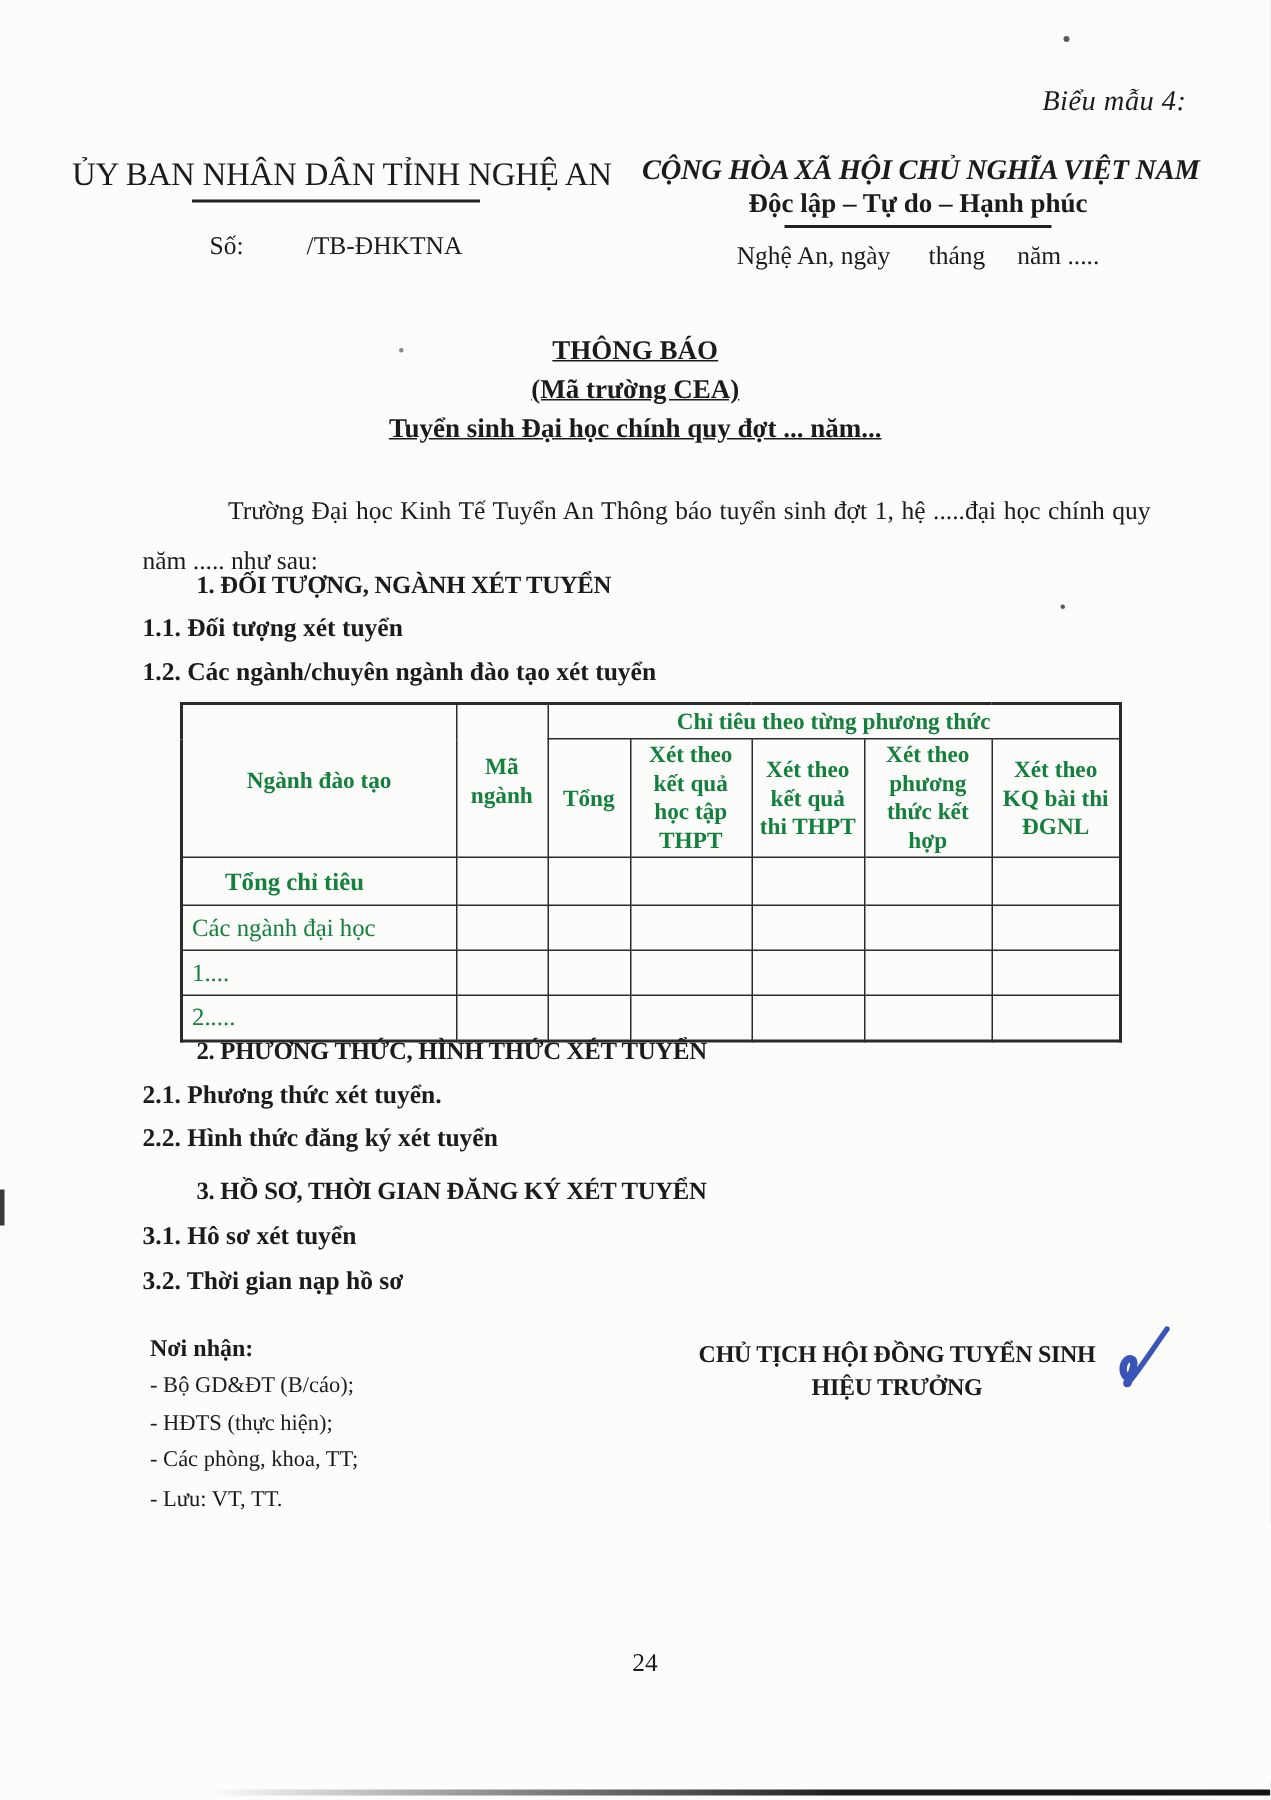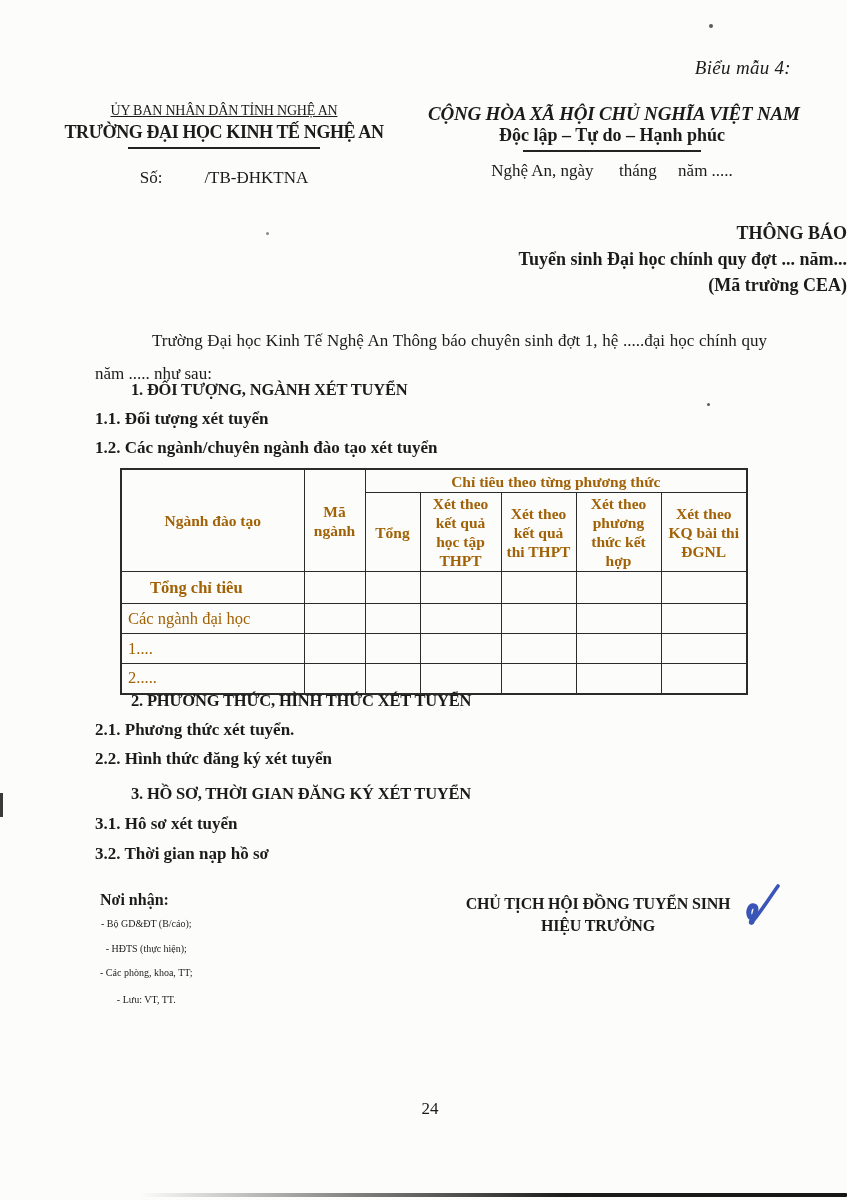--- a/index.html
+++ b/index.html
@@ -15,32 +15,32 @@
   
   .form-label{
     position:absolute;top:57px;right:56px;
     font-size:19px;font-weight:normal;font-style:italic;
     letter-spacing:.3px;
   }
   
   .header-row{position:absolute;top:103px;left:48px;width:748px;display:flex;justify-content:space-between;}
   .hdr-left{width:352px;text-align:center;}
   .hdr-right{width:368px;text-align:center;}
-  .hl1{font-size:14px;letter-spacing:-0.2px;white-space:nowrap;text-decoration:underline;}
+  .hl1{font-size:22px;letter-spacing:-0.2px;white-space:nowrap;}
   .hl2{font-size:18px;font-weight:bold;letter-spacing:-0.4px;white-space:nowrap;margin-top:3px;}
   .underline{height:2px;background:#222;margin:4px auto 0 auto;}
   .u-left{width:192px;}
   .u-right{width:178px;}
   .hl3{font-size:17px;margin-top:19px;}
   .hl3 .num-gap{display:inline-block;width:42px;}
   .hr1{font-size:19px;font-weight:bold;white-space:nowrap;letter-spacing:-0.2px;font-style:italic;}
   .hr2{font-size:18px;font-weight:bold;margin-top:0;text-align:center;}
   .hr3{font-size:17px;margin-top:9px;}
   
-  .title-block{position:absolute;top:220px;left:0;width:847px;text-align:right;}
+  .title-block{position:absolute;top:220px;left:0;width:847px;text-align:center;text-decoration:underline;}
   .title-block div{font-size:18px;font-weight:bold;line-height:26px;}
   
   .intro{
     position:absolute;top:324px;left:95px;width:672px;
     font-size:17px;line-height:33px;text-indent:57px;margin:0;
     text-align:justify;
   }
   
   .sec{position:absolute;left:95px;display:flex;flex-direction:column;}
   .sec .h-num{font-size:16.5px;font-weight:bold;letter-spacing:-0.2px;margin-left:36px;}
@@ -49,34 +49,34 @@
   .sec2{top:691px;gap:9px;}
   .sec3{top:784px;gap:10px;}
   
   table.quota{
     position:absolute;top:468px;left:120px;
     border-collapse:collapse;table-layout:fixed;
     border:2px solid #2b2b2b;
   }
   table.quota th, table.quota td{
     border:1.5px solid #2b2b2b;
-    font-family:inherit;color:#a16207;
+    font-family:inherit;color:#15803d;
     overflow:hidden;
   }
   table.quota th{font-size:15.5px;font-weight:bold;text-align:center;vertical-align:middle;padding:1px 2px;line-height:19px;}
   th.group-hd{height:20px;line-height:18px;}
   table.quota td{font-size:16.5px;padding:2px 6px;vertical-align:middle;}
   td.row-label{text-align:left;}
   td.row-label.bold{font-weight:bold;padding-left:28px;}
   tbody tr{height:30px;}
   tbody tr:first-child{height:32px;}
   
   .footer-left{position:absolute;top:891px;left:100px;}
   .recips-title{font-size:16px;font-weight:bold;margin-bottom:3px;}
-  .recip{font-size:10px;line-height:24.5px;text-align:center;}
+  .recip{font-size:15px;line-height:24.5px;}
   .recip:last-child{margin-top:2px;}
   .footer-right{position:absolute;top:893px;left:450px;width:296px;text-align:center;}
   .sig1,.sig2{font-size:16px;font-weight:bold;line-height:22px;letter-spacing:-0.2px;text-align:center;}
   .pen-mark{position:absolute;top:879px;left:740px;width:46px;height:56px;}
   
   .page-number{position:absolute;top:1099px;left:0;width:860px;text-align:center;font-size:17px;}
   
   .bottom-scan-bar{
     position:absolute;left:140px;right:0;bottom:3px;height:4px;
     background:linear-gradient(to right, rgba(30,30,30,0), rgba(30,30,30,.55) 30%, #1c1c1c 60%, #151515);
@@ -91,41 +91,40 @@
 </head>
 <body>
 
 <div class="page">
 
   <div class="form-label">Biểu mẫu 4:</div>
 
   <div class="header-row">
     <div class="hdr-left">
       <div class="hl1">ỦY BAN NHÂN DÂN TỈNH NGHỆ AN</div>
-      <div class="hl2">TRƯỜNG ĐẠI HỌC KINH TẾ NGHỆ AN</div>
       <div class="underline u-left"></div>
       <div class="hl3">
         <span>Số:</span><span class="num-gap"></span><span>/TB-ĐHKTNA</span>
       </div>
     </div>
     <div class="hdr-right">
       <div class="hr1">CỘNG HÒA XÃ HỘI CHỦ NGHĨA VIỆT NAM</div>
       <div class="hr2">Độc lập – Tự do – Hạnh phúc</div>
       <div class="underline u-right"></div>
       <div class="hr3">Nghệ An, ngày&nbsp;&nbsp;&nbsp;&nbsp;&nbsp;&nbsp;tháng&nbsp;&nbsp;&nbsp;&nbsp;&nbsp;năm .....</div>
     </div>
   </div>
 
   <div class="title-block">
     <div>THÔNG BÁO</div>
+    <div>(Mã trường CEA)</div>
     <div>Tuyển sinh Đại học chính quy đợt ... năm...</div>
-    <div>(Mã trường CEA)</div>
-  </div>
-
-  <p class="intro">Trường Đại học Kinh Tế Nghệ An Thông báo chuyên sinh đợt 1, hệ .....đại học chính quy năm ..... như sau:</p>
+  </div>
+
+  <p class="intro">Trường Đại học Kinh Tế Tuyển An Thông báo tuyển sinh đợt 1, hệ .....đại học chính quy năm ..... như sau:</p>
 
   <div class="sec sec1">
     <div class="h-num">1. ĐỐI TƯỢNG, NGÀNH XÉT TUYỂN</div>
     <div class="h-sub">1.1. Đối tượng xét tuyển</div>
     <div class="h-sub">1.2. Các ngành/chuyên ngành đào tạo xét tuyển</div>
   </div>
 
   <table class="quota">
     <colgroup>
       <col style="width:183px">

